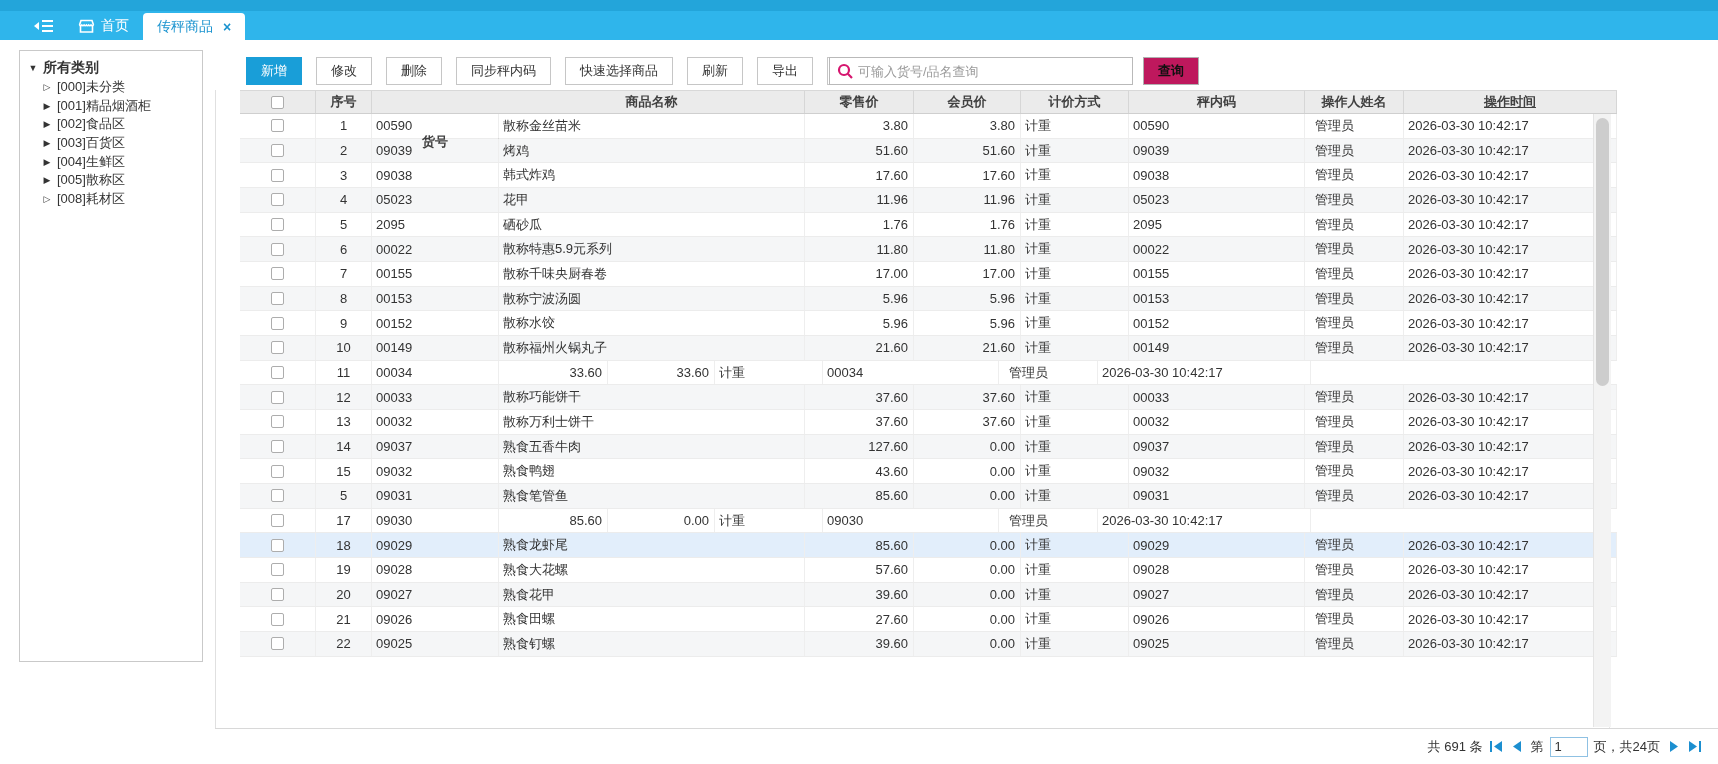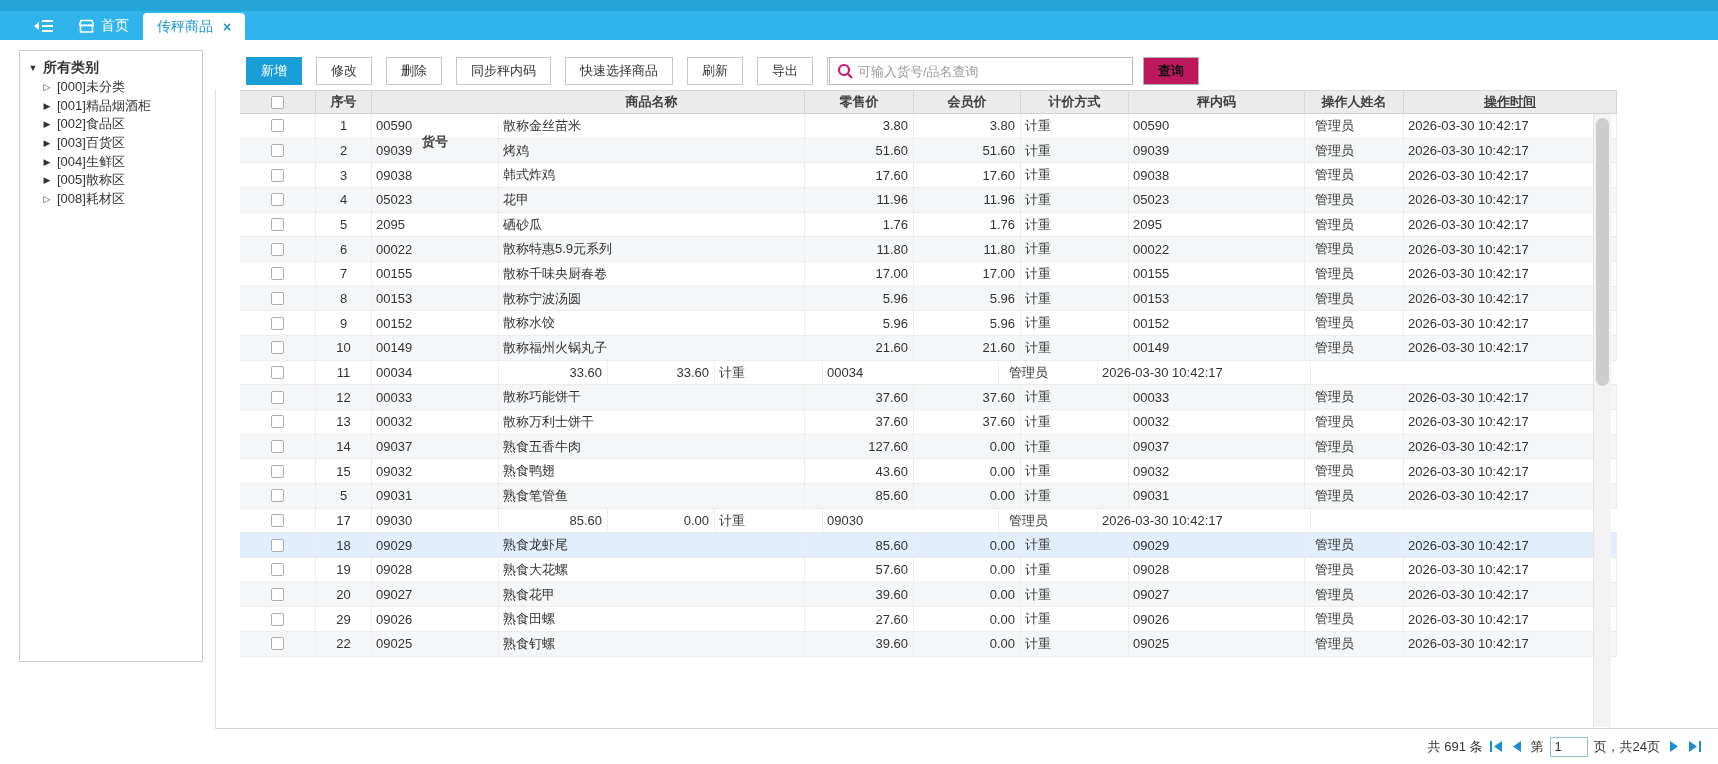--- a/index.html
+++ b/index.html
@@ -451,21 +451,21 @@
         <div class="t-cell ar" style="width: 107px;">0.00</div>
         <div class="t-cell al" style="width: 108px;">计重</div>
         <div class="t-cell al" style="width: 176px;">09027</div>
         <div class="t-cell al" style="width: 99px; padding-left: 10px;">管理员</div>
         <div class="t-cell al" style="width: 213px;">2026-03-30 10:42:17</div>
       </div>
       <div class="t-row">
         <div class="t-cell ac" style="width: 76px;">
           <div class="cb"></div>
         </div>
-        <div class="t-cell ac" style="width: 56px;">29</div>
+        <div class="t-cell ac" style="width: 56px;">21</div>
         <div class="t-cell al" style="width: 127px;">09026</div>
         <div class="t-cell al" style="width: 306px;">熟食田螺</div>
         <div class="t-cell ar" style="width: 109px;">27.60</div>
         <div class="t-cell ar" style="width: 107px;">0.00</div>
         <div class="t-cell al" style="width: 108px;">计重</div>
         <div class="t-cell al" style="width: 176px;">09026</div>
         <div class="t-cell al" style="width: 99px; padding-left: 10px;">管理员</div>
         <div class="t-cell al" style="width: 213px;">2026-03-30 10:42:17</div>
       </div>
       <div class="t-row alt">

